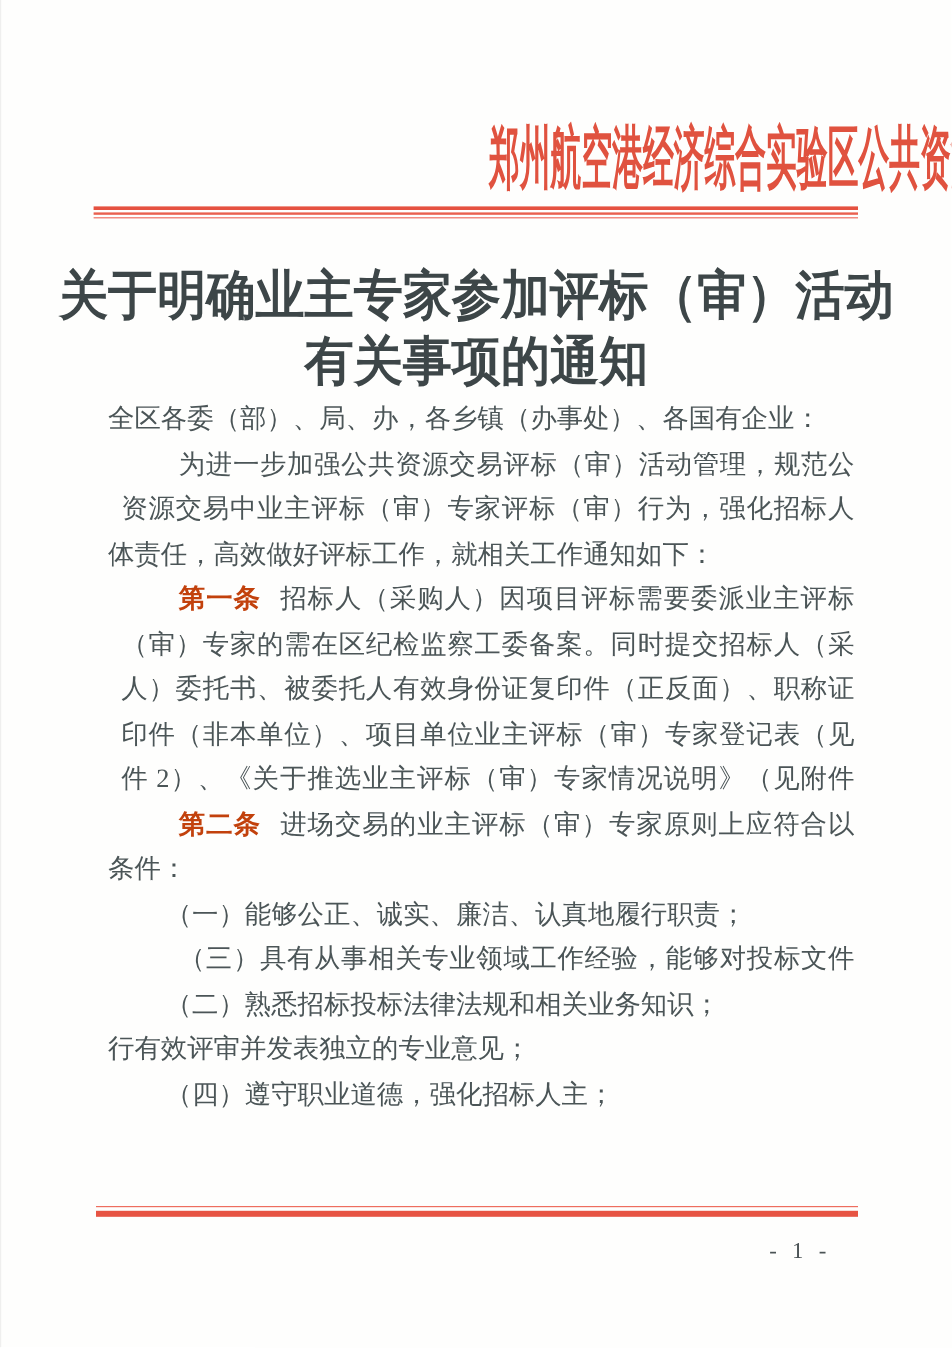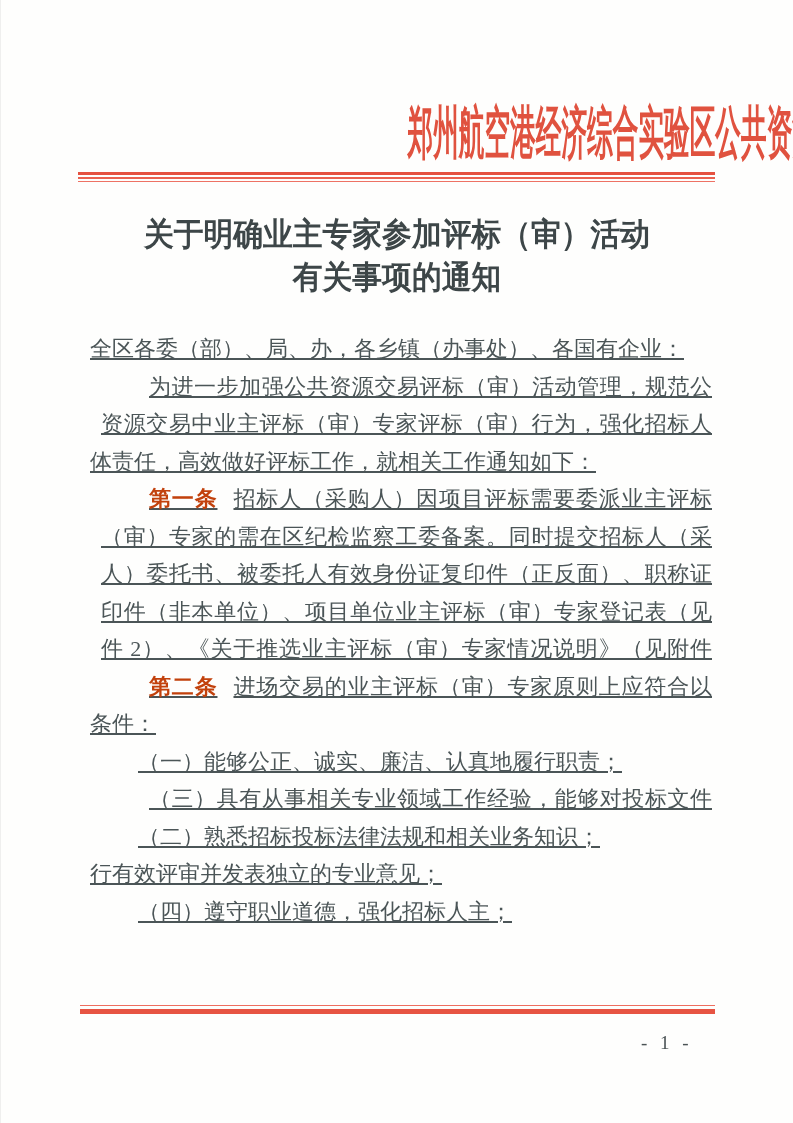--- a/index.html
+++ b/index.html
@@ -31,32 +31,32 @@
   .header-rules .r1 { height:3px; background:#e55140; }
   .header-rules .g2 { height:2px; }
   .header-rules .r2 { height:2px; background:#e9604f; }
   .header-rules .r3 { height:1px; background:#ee7264; }
 
   
   .doc-title {
     position:absolute; top:213px; left:0; width:100%;
     text-align:center; font-weight:bold; color:#3d4648;
   }
-  .doc-title .t-line { height:43px; line-height:43px; font-size:32px; }
+  .doc-title .t-line { height:43px; line-height:43px; font-size:44px;margin-top:12px; }
   .doc-title .t-line span {
     display:inline-block; white-space:nowrap;
     transform:scaleX(0.93); transform-origin:center;
   }
 
   
   .body-text {
     position:absolute; top:330px; left:90px; width:622px;
     font-size:22px; color:#4b5557;
   }
-  .line { height:37.5px; line-height:37.5px; overflow:hidden; text-align:left;text-decoration:underline; }
+  .line { height:37.5px; line-height:37.5px; overflow:hidden; text-align:left; }
   .line.indent { padding-left:48px; }
   .line.justify { text-align:justify; text-align-last:justify;margin-left:11px; }
   .lead {
     font-family:"Liberation Sans","DejaVu Sans",sans-serif;
     font-weight:bold; color:#c2410c; margin-right:16px;
   }
 
   
   .footer-rules { position:absolute; top:1005px; left:80px; width:635px; }
   .footer-rules .fr1 { height:1px; background:#ee6e5f; }

